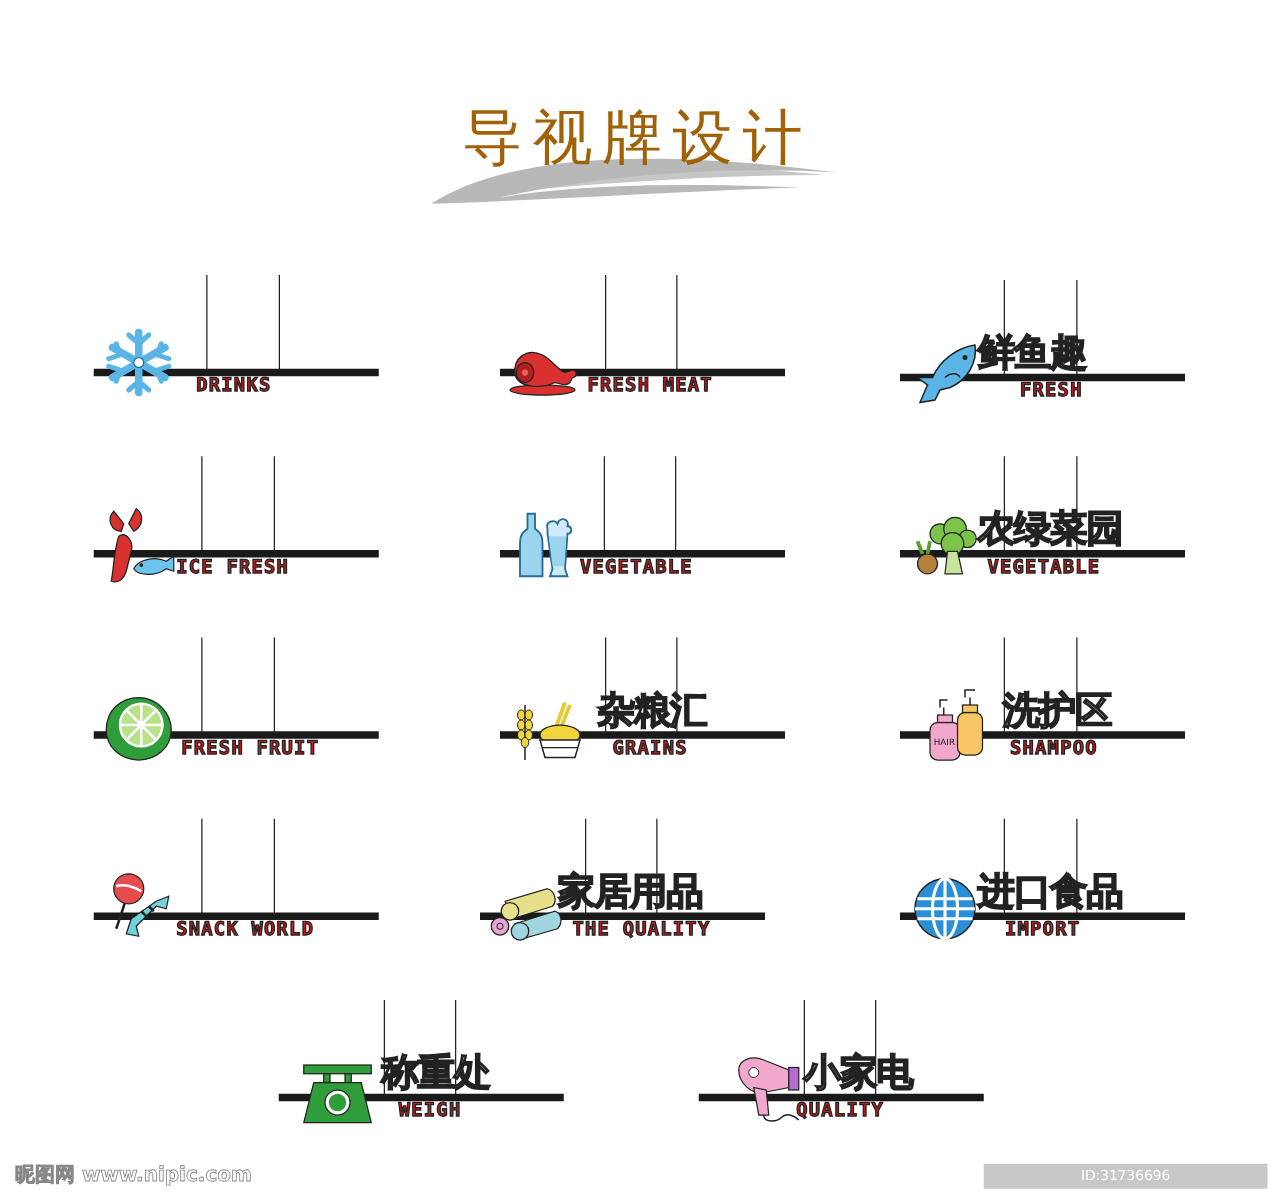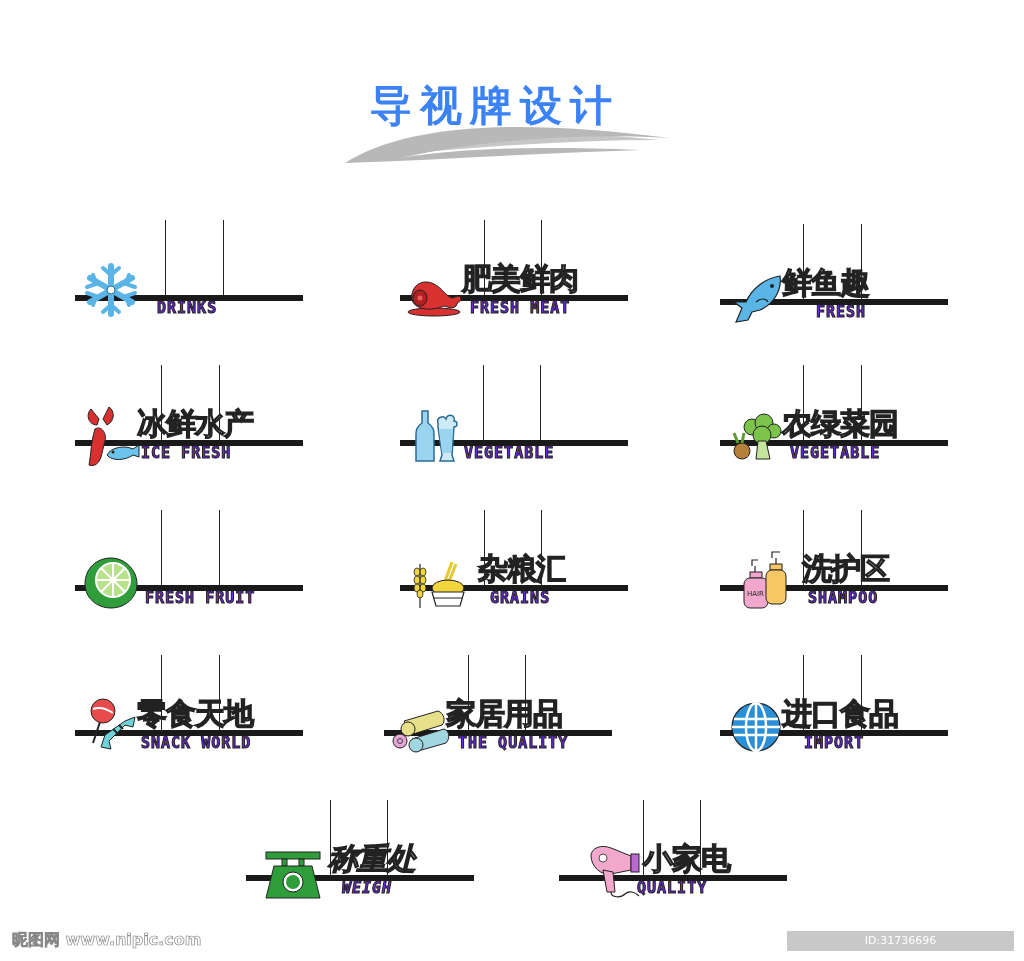--- a/index.html
+++ b/index.html
@@ -1,31 +1,31 @@
 <!DOCTYPE html>
 <html><head>
 <meta charset="utf-8">
 <style>
   * { box-sizing: border-box; margin: 0; padding: 0; }
   html, body { width: 1024px; height: 961px; background: #ffffff; overflow: hidden; }
   body { position: relative; font-family: "DejaVu Sans", sans-serif; }
 
   .title-wrap { position: absolute; left: 340px; top: 70px; width: 340px; height: 100px; }
   .brush { position: absolute; left: 0; top: 38px; width: 340px; height: 60px; }
-  .title { position: absolute; left: 30px; top: 8px; font-size: 42px; font-weight: bold; color: #3b82f6; letter-spacing: 8px; font-family: "DejaVu Sans", sans-serif; }
+  .title { position: absolute; left: 30px; top: 8px; font-size: 48px; font-weight: normal; color: #a16207; letter-spacing: 8px; font-family: "DejaVu Sans", sans-serif; }
 
   .sign { position: absolute; width: 230px; height: 110px; }
   .sign .wire { position: absolute; top: 0; width: 1px; background: #222; height: 78px; }
   .sign .wire.l { left: 90px; }
   .sign .wire.r { left: 148px; }
   .sign .bar { position: absolute; left: 0; top: 75px; width: 228px; height: 6px; background: #1a1a1a; }
   .sign .icon { position: absolute; left: 6px; top: 40px; width: 60px; height: 60px; }
   .sign .cn { position: absolute; left: 62px; top: 42px; font-size: 30px; font-weight: bold; color: #fff;
      -webkit-text-stroke: 1.2px #222; letter-spacing: -1px; white-space: nowrap; line-height: 34px; font-family: "DejaVu Sans", sans-serif; }
-  .sign .en { position: absolute; left: 82px; top: 79px; font-size: 15px; font-weight: bold; color: #6d28d9;
+  .sign .en { position: absolute; left: 82px; top: 79px; font-size: 15px; font-weight: bold; color: #b91c1c;
      -webkit-text-stroke: 1px #222; letter-spacing: 1px; white-space: nowrap; line-height: 18px; font-family: "DejaVu Sans Mono", monospace; }
 
   .watermark-left { position: absolute; left: 12px; top: 930px; font-size: 16px; font-weight: bold; color: #fff; -webkit-text-stroke: 0.7px #888; font-family: "DejaVu Sans", sans-serif; }
   .watermark-right { position: absolute; left: 787px; top: 931px; width: 227px; height: 20px; background: #c8c8c8; color: #fff; font-size: 11px; line-height: 20px; text-align: center; font-family: "DejaVu Sans", sans-serif; }
 </style>
 </head>
 <body>
 
 <div class="title-wrap">
   <svg class="brush" viewBox="0 0 340 60">
@@ -61,21 +61,20 @@
 <div class="sign" style="left:400px; top:220px;">
   <div class="wire l" style="left:84px"></div>
   <div class="wire r" style="left:141px"></div>
   <div class="bar"></div>
   <svg class="icon" viewBox="0 0 60 60">
     <ellipse cx="28" cy="52" rx="26" ry="4" fill="#d93030" stroke="#222" stroke-width="1"></ellipse>
     <path d="M6,40 C4,26 16,18 28,24 C36,28 40,36 46,38 L52,36 C56,36 56,42 52,42 L50,46 C46,50 40,46 38,46 C30,50 10,52 6,40 Z" fill="#d93030" stroke="#222" stroke-width="1"></path>
     <ellipse cx="14" cy="38" rx="7" ry="8" fill="#b02020" stroke="#222" stroke-width="1"></ellipse>
     <circle cx="14" cy="38" r="2.5" fill="#e86060"></circle>
   </svg>
-  <div class="cn">肥美鲜肉</div>
   <div class="en" style="left:70px">FRESH MEAT</div>
 </div>
 
 <div class="sign" style="left:720px; top:224px;">
   <div class="wire l" style="left:83px"></div>
   <div class="wire r" style="left:141px"></div>
   <div class="bar"></div>
   <svg class="icon" viewBox="0 0 60 60">
     <path d="M10,58 L16,44 L8,38 L20,38 C26,24 40,14 54,12 C56,26 48,40 34,46 L26,48 L22,56 Z" fill="#5ab4e6" stroke="#222" stroke-width="1.2"></path>
     <circle cx="46" cy="22" r="2" fill="#222"></circle>
@@ -89,21 +88,20 @@
   <div class="wire l" style="left:86px"></div>
   <div class="wire r" style="left:144px"></div>
   <div class="bar"></div>
   <svg class="icon" style="top:36px; height:68px" viewBox="0 0 60 68">
     <path d="M10,8 C4,14 8,24 16,24 L18,18 Z" fill="#d93030" stroke="#222" stroke-width="1"></path>
     <path d="M28,6 C34,10 34,20 26,24 L22,18 Z" fill="#d93030" stroke="#222" stroke-width="1"></path>
     <path d="M14,28 C10,40 10,54 8,64 C14,66 18,62 20,56 L24,40 C26,32 20,24 14,28 Z" fill="#d93030" stroke="#222" stroke-width="1"></path>
     <path d="M26,54 C30,46 44,44 52,48 L58,44 L58,56 L52,54 C44,60 30,60 26,54 Z" fill="#6cc3ec" stroke="#222" stroke-width="1"></path>
     <circle cx="32" cy="51" r="1.5" fill="#222"></circle>
   </svg>
-  <div class="cn">冰鲜水产</div>
   <div class="en" style="left:66px">ICE FRESH</div>
 </div>
 
 <div class="sign" style="left:400px; top:365px;">
   <div class="wire l" style="left:83px"></div>
   <div class="wire r" style="left:140px"></div>
   <div class="bar"></div>
   <svg class="icon" style="left:14px" viewBox="0 0 60 60">
     <path d="M8,6 L14,6 L14,18 C20,22 20,26 20,30 L20,56 L2,56 L2,30 C2,26 2,22 8,18 Z" fill="#9ad4ef" stroke="#2a6c94" stroke-width="1.5"></path>
     <path d="M24,18 C22,12 30,10 32,14 C34,8 42,10 40,16 C44,16 44,22 40,22 L38,50 L40,56 L26,56 L28,50 L24,22 Z" fill="#cfeaf7" stroke="#2a6c94" stroke-width="1.5"></path>
@@ -194,21 +192,20 @@
   <div class="wire r" style="left:144px"></div>
   <div class="bar"></div>
   <svg class="icon" viewBox="0 0 60 60">
     <line x1="20" y1="24" x2="12" y2="48" stroke="#222" stroke-width="2"></line>
     <circle cx="22" cy="16" r="12" fill="#e84b4b" stroke="#222" stroke-width="1"></circle>
     <path d="M12,14 C18,12 26,14 32,18" stroke="#fff" stroke-width="2" fill="none"></path>
     <path d="M24,40 L44,26 L54,22 L52,32 L44,30 L28,46 L30,54 L20,52 Z" fill="#6fd3d9" stroke="#222" stroke-width="1"></path>
     <line x1="32" y1="34" x2="38" y2="40" stroke="#222" stroke-width="2"></line>
     <line x1="38" y1="30" x2="42" y2="34" stroke="#222" stroke-width="2"></line>
   </svg>
-  <div class="cn">零食天地</div>
   <div class="en" style="left:66px">SNACK WORLD</div>
 </div>
 
 <div class="sign" style="left:384px; top:655px;">
   <div class="wire l" style="left:84px"></div>
   <div class="wire r" style="left:141px"></div>
   <div class="bar"></div>
   <svg class="icon" viewBox="0 0 60 60">
     <path d="M14,26 L48,16 C54,18 56,26 52,30 L20,40 Z" fill="#e6e08a" stroke="#222" stroke-width="1"></path>
     <circle cx="18" cy="34" r="7" fill="#e6e08a" stroke="#222" stroke-width="1"></circle>
@@ -232,21 +229,21 @@
       <line x1="30" y1="8" x2="30" y2="56"></line>
       <line x1="8" y1="24" x2="52" y2="24"></line>
       <line x1="6" y1="32" x2="54" y2="32"></line>
       <line x1="8" y1="40" x2="52" y2="40"></line>
     </g>
   </svg>
   <div class="cn">进口食品</div>
   <div class="en" style="left:84px">IMPORT</div>
 </div>
 
-<div class="sign" style="left:246px; top:800px;font-style:italic;">
+<div class="sign" style="left:223px; top:800px;">
   <div class="wire l" style="left:84px"></div>
   <div class="wire r" style="left:141px"></div>
   <div class="bar"></div>
   <svg class="icon" style="left:18px" viewBox="0 0 60 60">
     <rect x="2" y="12" width="54" height="7" fill="#2e9d3a" stroke="#222" stroke-width="1"></rect>
     <rect x="18" y="19" width="5" height="7" fill="#2e9d3a" stroke="#222" stroke-width="1"></rect>
     <rect x="35" y="19" width="5" height="7" fill="#2e9d3a" stroke="#222" stroke-width="1"></rect>
     <path d="M10,26 L48,26 L56,58 L2,58 Z" fill="#2e9d3a" stroke="#222" stroke-width="1"></path>
     <circle cx="29" cy="42" r="10" fill="#fff" stroke="#222" stroke-width="1"></circle>
     <circle cx="29" cy="42" r="7" fill="#2e9d3a"></circle>

